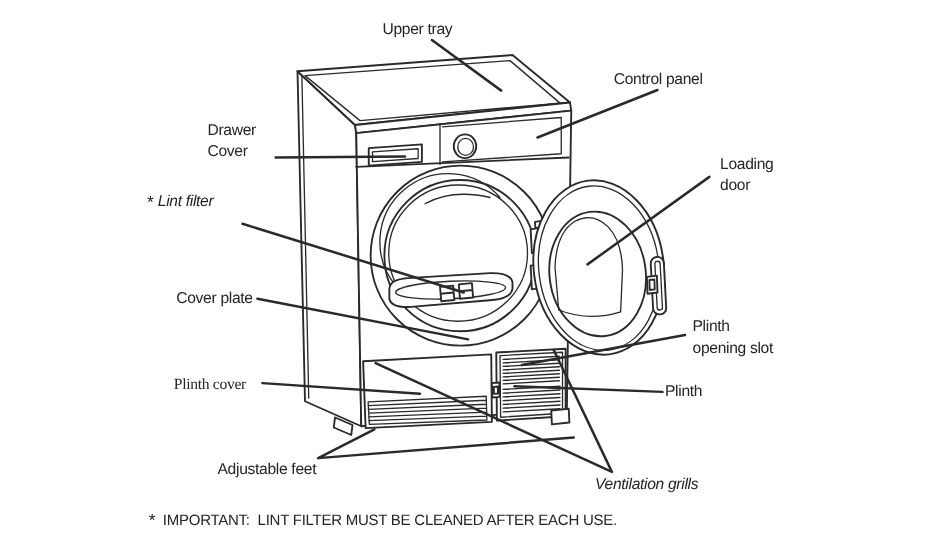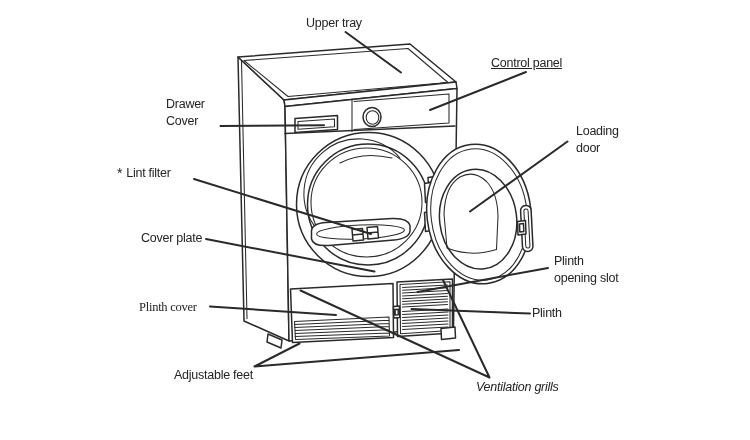--- a/index.html
+++ b/index.html
@@ -110,37 +110,38 @@
       <path class="leader" d="M254.5,366.5 L299.5,343.5 M254.5,366.5 L459,350"></path>
       <path class="leader" d="M567.5,141.5 L470,211.5"></path>
       <path class="leader" d="M548,268 L417.5,292"></path>
       <path class="leader" d="M530,313.5 L411.5,309"></path>
       <path class="leader" d="M489.5,377.5 L443,280 M489.5,377.5 L300.5,290.5"></path>
     </g>
   </svg>
 
   <div class="lbl" style="left:306px;top:15px;">Upper tray</div>
 
-  <div class="lbl" style="left:491px;top:55px;text-decoration:underline;">Control panel</div>
+  <div class="lbl" style="left:491px;top:55px;">Control panel</div>
 
   <div class="lbl" style="left:166px;top:96px;">Drawer
 Cover</div>
 
-  <div class="lbl" style="left:117px;top:164px;"><span class="mark">*</span><span>Lint filter</span></div>
+  <div class="lbl" style="left:117px;top:152px;font-style:italic;"><span class="mark">*</span><span>Lint filter</span></div>
 
   <div class="lbl" style="left:141px;top:230px;">Cover plate</div>
 
   <div class="lbl" style="left:139px;top:299px;font-family:Liberation Serif, serif;">Plinth cover</div>
 
   <div class="lbl" style="left:576px;top:123px;">Loading
 door</div>
 
   <div class="lbl" style="left:174px;top:367px;">Adjustable feet</div>
 
   <div class="lbl" style="left:554px;top:253px;">Plinth
 opening slot</div>
 
   <div class="lbl" style="left:532px;top:305px;">Plinth</div>
 
   <div class="lbl" style="left:476px;top:379px;font-style:italic;">Ventilation grills</div>
 
+  <div class="footnote"><span class="mark">*</span><span>IMPORTANT:  LINT FILTER MUST BE CLEANED AFTER EACH USE.</span></div>
 
 </div>
 
 </body></html>

